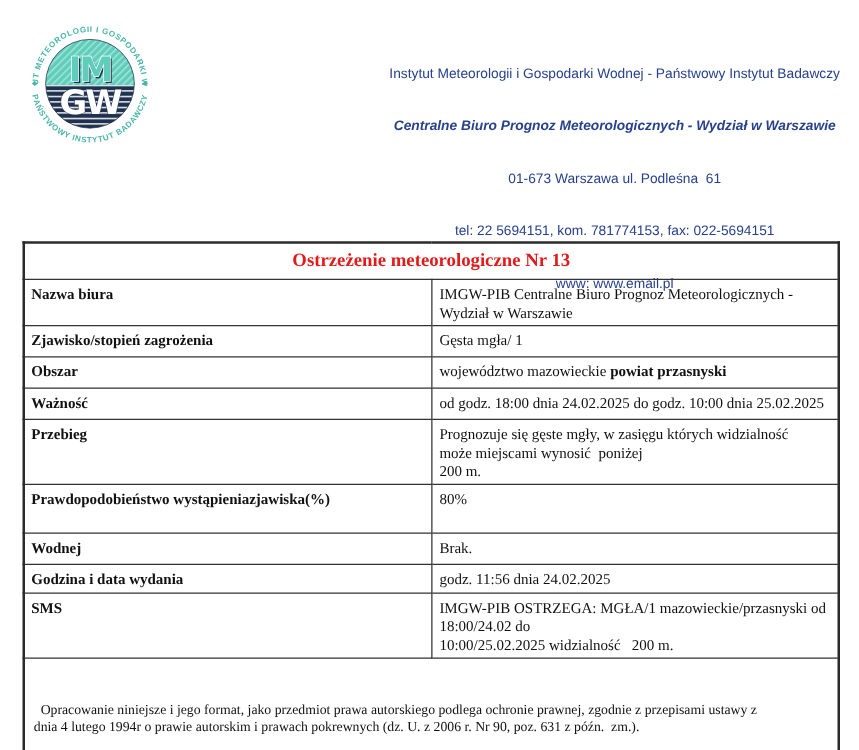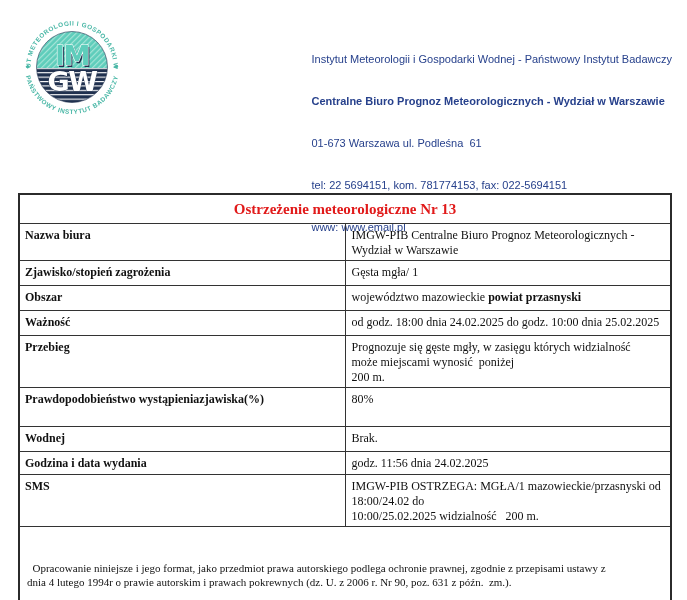--- a/index.html
+++ b/index.html
@@ -22,27 +22,27 @@
     font-family: "DejaVu Sans", sans-serif;
     font-weight: bold; font-size: 27px; letter-spacing: -1.5px;
     text-anchor: middle;
   }
   .lg-im-shadow { fill: #20314f; }
   .lg-im { fill: #5ecdbb; stroke: #ffffff; stroke-width: 1.1px; paint-order: stroke; }
   .lg-gw { fill: #ffffff; stroke: #20314f; stroke-width: 0.7px; paint-order: stroke; }
 
   .letterhead {
     position: absolute; top: 24px; right: 15px;
-    text-align: left;
+    text-align: center;
     font-family: "Liberation Sans", sans-serif;
     font-size: 11px; line-height: 14px;
     color: #27418c;
     white-space: pre-wrap;
   }
-  .lh-bold { font-weight: bold; }
+  .lh-bold { font-weight: bold; font-style: italic; }
 
   
   table.warning {
     position: absolute; left: 18px; top: 193px;
     width: 654px;
     border-collapse: collapse;
     table-layout: fixed;
     font-size: 12px;
     color: #111111;
   }

